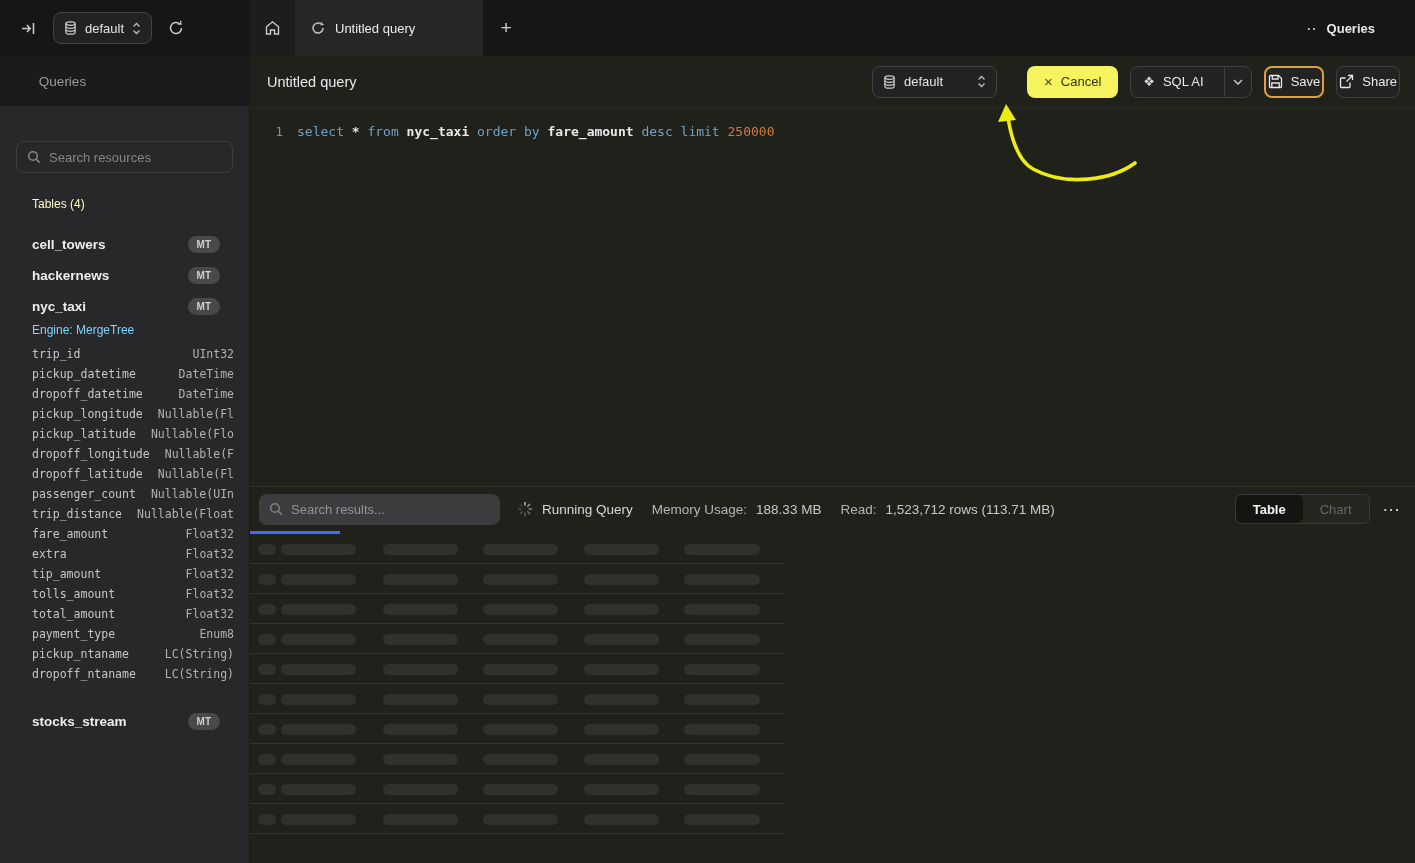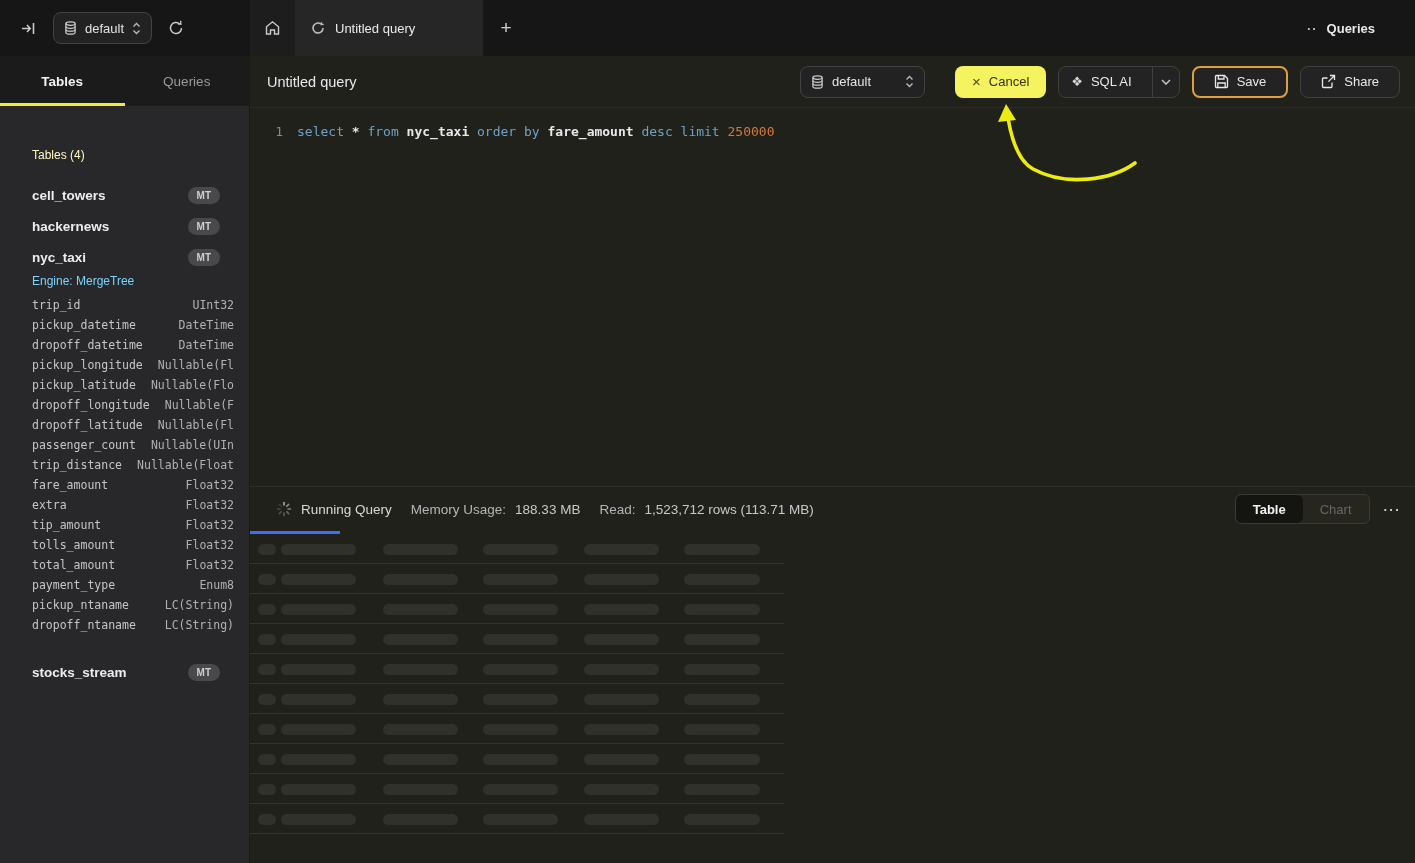--- a/index.html
+++ b/index.html
@@ -60,21 +60,21 @@
 
   
   .main { position:absolute; left:250px; top:56px; width:1165px; height:807px;
     background:#20211b; }
   .main-header { height:52px; display:flex; align-items:center; padding:0 15px 0 17px;
     border-bottom:1px solid #2b2b26; }
   .main-title { font-size:14.5px; color:#e9e9eb; }
   .header-actions { margin-left:auto; display:flex; align-items:center; gap:12px; }
   .btn { height:32px; border-radius:8px; display:flex; align-items:center; gap:8px;
     font-size:13px; cursor:pointer; border:1px solid #3f3f41; background:#232324;
-    color:#e9e9eb; padding:0 20px; font-family:"Liberation Sans", sans-serif; }
+    color:#e9e9eb; padding:0 2px; font-family:"Liberation Sans", sans-serif; }
   .btn-cancel { background:var(--yellow-btn,#f5f35f); border:none; color:#32320a;
     padding:0 17px; margin-left:18px; font-weight:500; }
   .btn-cancel .x { font-size:15px; color:#4a4a20; }
   .btn-sqlai { padding:0; }
   .sqlai-main { display:flex; align-items:center; gap:8px; padding:0 12px; height:100%; }
   .sqlai-caret { width:27px; height:100%; display:flex; align-items:center;
     justify-content:center; border-left:1px solid #3f3f41; }
   .btn-save { border:2px solid var(--save-border,#dca13c); font-weight:500; }
   .sparkle { color:#d8d8da; font-size:13px; }
 
@@ -173,28 +173,34 @@
     <div class="plus-btn">+</div>
   </div>
   <div class="topbar-right">
     <span class="dots-icon">··</span>
     <span>Queries</span>
   </div>
 </div>
 
 <div class="sidebar">
   <div class="side-tabs">
-    <div class="side-tab active">
-      <span>Tables</span>
-    </div>
     <div class="side-tab">
       <span>Queries</span>
     </div>
   </div>
   <div class="side-body">
+    <div class="side-search">
+      <span>
+        <svg width="14" height="14" viewBox="0 0 14 14" fill="none" stroke="#8a8a8e" stroke-width="1.5">
+          <circle cx="6" cy="6" r="4.3"></circle>
+            <path d="M9.3 9.3 L12.6 12.6"></path>
+        </svg>
+      </span>
+      <span>Search resources</span>
+    </div>
     <div class="side-section">Tables (4)</div>
     <div id="tables-list">
         <div class="tbl-row">
           <span class="tbl-name">cell_towers</span>
           <span class="mt-badge">MT</span>
         </div>
         <div class="tbl-row">
           <span class="tbl-name">hackernews</span>
           <span class="mt-badge">MT</span>
         </div>
@@ -343,20 +349,29 @@
     <div class="code-line" id="sql-code-line"><span class="tok-kw">select</span><span class="tok-pl"> </span><span class="tok-id">*</span><span class="tok-pl"> </span><span class="tok-kw">from</span><span class="tok-pl"> </span><span class="tok-id">nyc_taxi</span><span class="tok-pl"> </span><span class="tok-kw">order by</span><span class="tok-pl"> </span><span class="tok-id">fare_amount</span><span class="tok-pl"> </span><span class="tok-kw">desc</span><span class="tok-pl"> </span><span class="tok-kw">limit</span><span class="tok-pl"> </span><span class="tok-num">250000</span></div>
   </div>
 
   <svg class="annot-arrow" width="260" height="110" viewBox="0 0 260 110">
     <path d="M185 67 C 162 84, 116 91, 83 73 C 70 66, 62 46, 58 22" fill="none" stroke="#eceb12" stroke-width="3.6" stroke-linecap="round"></path>
     <polygon points="56,8 48,26 66,24" fill="#eceb12"></polygon>
   </svg>
 
   <div class="results">
     <div class="results-toolbar">
+      <div class="res-search">
+        <span>
+          <svg width="14" height="14" viewBox="0 0 14 14" fill="none" stroke="#808084" stroke-width="1.5">
+            <circle cx="6" cy="6" r="4.3"></circle>
+              <path d="M9.3 9.3 L12.6 12.6"></path>
+          </svg>
+        </span>
+        <span>Search results...</span>
+      </div>
       <span class="spinner">
         <svg width="16" height="16" viewBox="0 0 16 16" stroke="#b9b9bb" stroke-width="1.6" stroke-linecap="round">
           <g opacity="0.9">
             <line x1="8" y1="1.5" x2="8" y2="4"></line>
               <line x1="8" y1="12" x2="8" y2="14.5" opacity="0.45"></line>
             <line x1="1.5" y1="8" x2="4" y2="8" opacity="0.3"></line>
               <line x1="12" y1="8" x2="14.5" y2="8" opacity="0.7"></line>
             <line x1="3.4" y1="3.4" x2="5.2" y2="5.2" opacity="0.2"></line>
               <line x1="10.8" y1="10.8" x2="12.6" y2="12.6" opacity="0.55"></line>
             <line x1="3.4" y1="12.6" x2="5.2" y2="10.8" opacity="0.35"></line>

